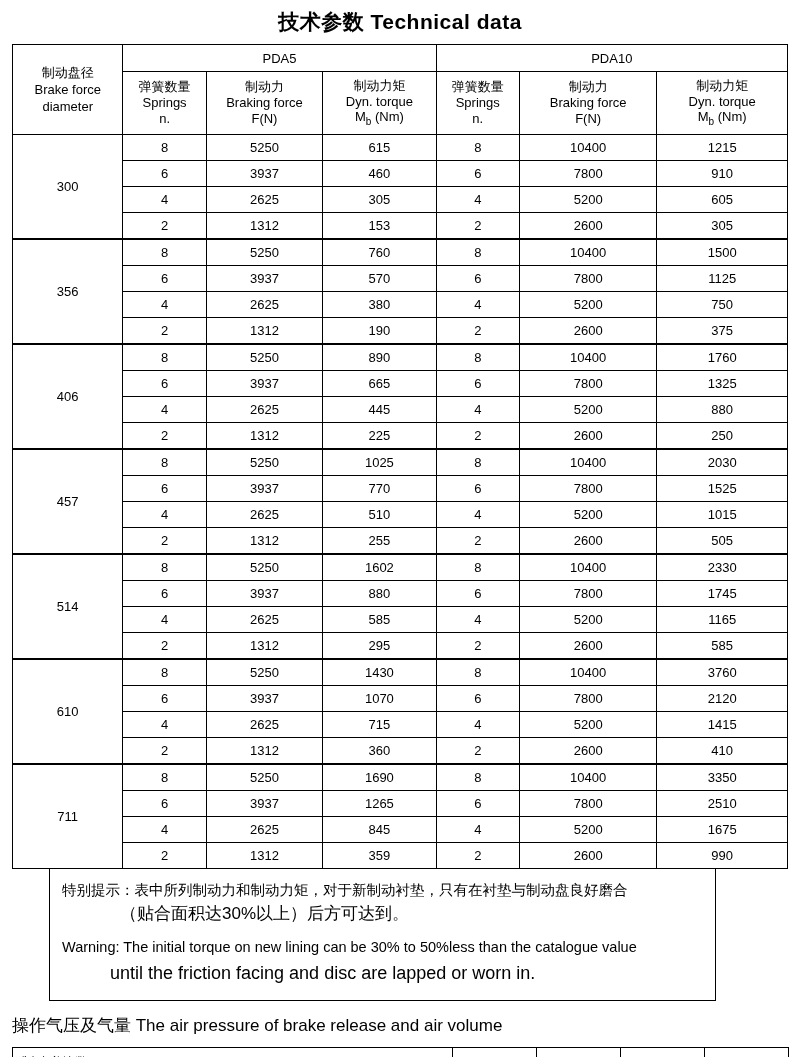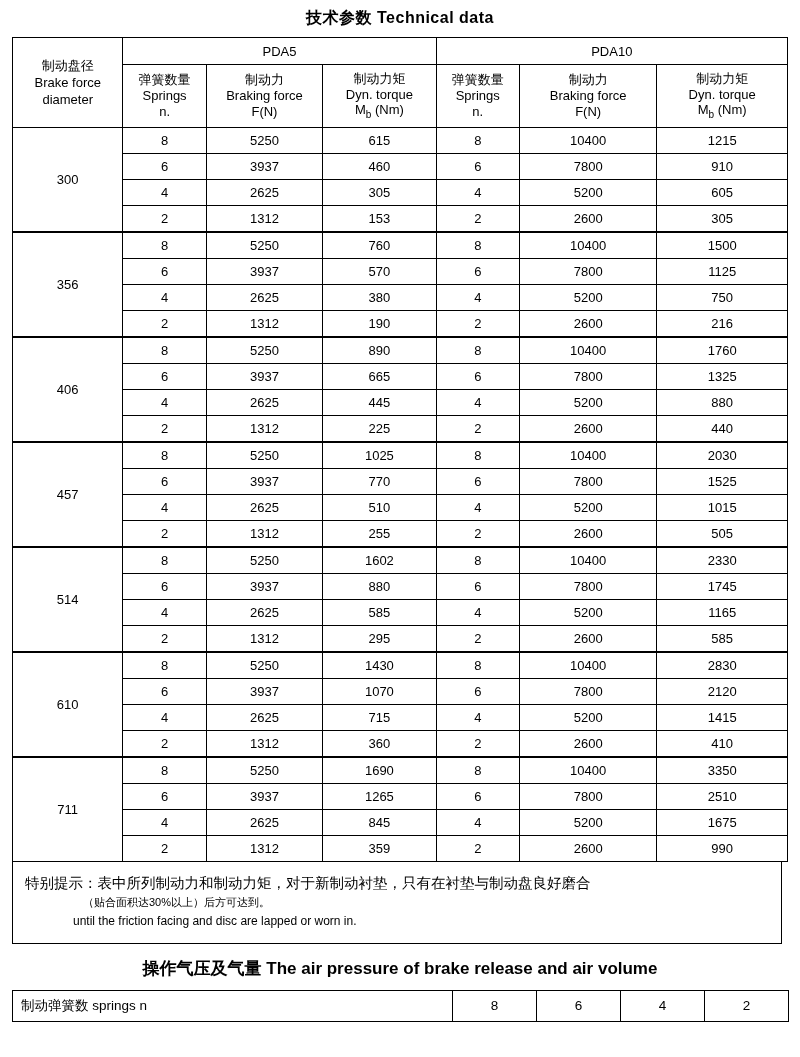--- a/index.html
+++ b/index.html
@@ -16,21 +16,21 @@
   }
   .page {
     width: 800px;
     height: 1057px;
     box-sizing: border-box;
     padding: 0 12px;
     position: relative;
   }
   .doc-title {
     text-align: center;
-    font-size: 16px;
+    font-size: 21px;
     font-weight: bold;
     letter-spacing: 0.5px;
     padding: 8px 0 8px 0;
   }
   table.main {
     border-collapse: collapse;
     width: 776px;
     table-layout: fixed;
   }
   table.main td, table.main th {
@@ -65,48 +65,49 @@
     border-top: 2px solid #000 !important;
   }
   .sub {
     font-size: 10px;
     vertical-align: sub;
   }
   .notes {
     border-left: 1px solid #000;
     border-right: 1px solid #000;
     border-bottom: 1px solid #000;
-    width: 770px;
+    width: 667px;
     box-sizing: border-box;
     padding: 10px 12px 12px 12px;
+    margin-left: 37px;
   }
   .note-cn {
     font-size: 14.5px;
     line-height: 1.55;
     text-indent: 0;
   }
   .note-cn-2 {
-    font-size: 11px;
+    font-size: 17px;
     line-height: 1.55;
     padding-left: 58px;
   }
   .note-en {
     font-size: 14.5px;
     line-height: 1.6;
     margin-top: 8px;
   }
   .note-en-2 {
-    font-size: 12px;
+    font-size: 18px;
     line-height: 1.6;
     padding-left: 48px;
   }
   .section-title {
-    text-align: center;
+    text-align: left;
     font-size: 17px;
-    font-weight: bold;
+    font-weight: normal;
     padding: 13px 0 10px 0;
   }
   table.air {
     border-collapse: collapse;
     width: 776px;
     table-layout: fixed;
   }
   table.air td {
     border: 1px solid #000;
     font-size: 13.5px;
@@ -239,21 +240,21 @@
           <td>4</td>
           <td>5200</td>
           <td>750</td>
         </tr>
         <tr class="data-row">
           <td>2</td>
           <td>1312</td>
           <td>190</td>
           <td>2</td>
           <td>2600</td>
-          <td>216</td>
+          <td>375</td>
         </tr>
         <tr class="data-row">
           <td rowspan="4" class="diam-cell thick-top">406</td>
           <td class="thick-top">8</td>
           <td class="thick-top">5250</td>
           <td class="thick-top">890</td>
           <td class="thick-top">8</td>
           <td class="thick-top">10400</td>
           <td class="thick-top">1760</td>
         </tr>
@@ -272,21 +273,21 @@
           <td>4</td>
           <td>5200</td>
           <td>880</td>
         </tr>
         <tr class="data-row">
           <td>2</td>
           <td>1312</td>
           <td>225</td>
           <td>2</td>
           <td>2600</td>
-          <td>440</td>
+          <td>250</td>
         </tr>
         <tr class="data-row">
           <td rowspan="4" class="diam-cell thick-top">457</td>
           <td class="thick-top">8</td>
           <td class="thick-top">5250</td>
           <td class="thick-top">1025</td>
           <td class="thick-top">8</td>
           <td class="thick-top">10400</td>
           <td class="thick-top">2030</td>
         </tr>
@@ -347,21 +348,21 @@
           <td>2600</td>
           <td>585</td>
         </tr>
         <tr class="data-row">
           <td rowspan="4" class="diam-cell thick-top">610</td>
           <td class="thick-top">8</td>
           <td class="thick-top">5250</td>
           <td class="thick-top">1430</td>
           <td class="thick-top">8</td>
           <td class="thick-top">10400</td>
-          <td class="thick-top">2830</td>
+          <td class="thick-top">3760</td>
         </tr>
         <tr class="data-row">
           <td>6</td>
           <td>3937</td>
           <td>1070</td>
           <td>6</td>
           <td>7800</td>
           <td>2120</td>
         </tr>
         <tr class="data-row">
@@ -413,20 +414,21 @@
           <td>2600</td>
           <td>990</td>
         </tr>
       </tbody>
 
   </table>
 
   <div class="notes">
     <div class="note-cn">特别提示：表中所列制动力和制动力矩，对于新制动衬垫，只有在衬垫与制动盘良好磨合</div>
     <div class="note-cn-2">（贴合面积达30%以上）后方可达到。</div>
+    <div class="note-en">Warning: The initial torque on new lining can be 30% to 50%less than the catalogue value</div>
     <div class="note-en-2">until the friction facing and disc are lapped or worn in.</div>
   </div>
 
   <div class="section-title">操作气压及气量 The air pressure of brake release and air volume</div>
 
   <table class="air">
     <colgroup>
       <col style="width:440px">
       <col style="width:84px">
       <col style="width:84px">

